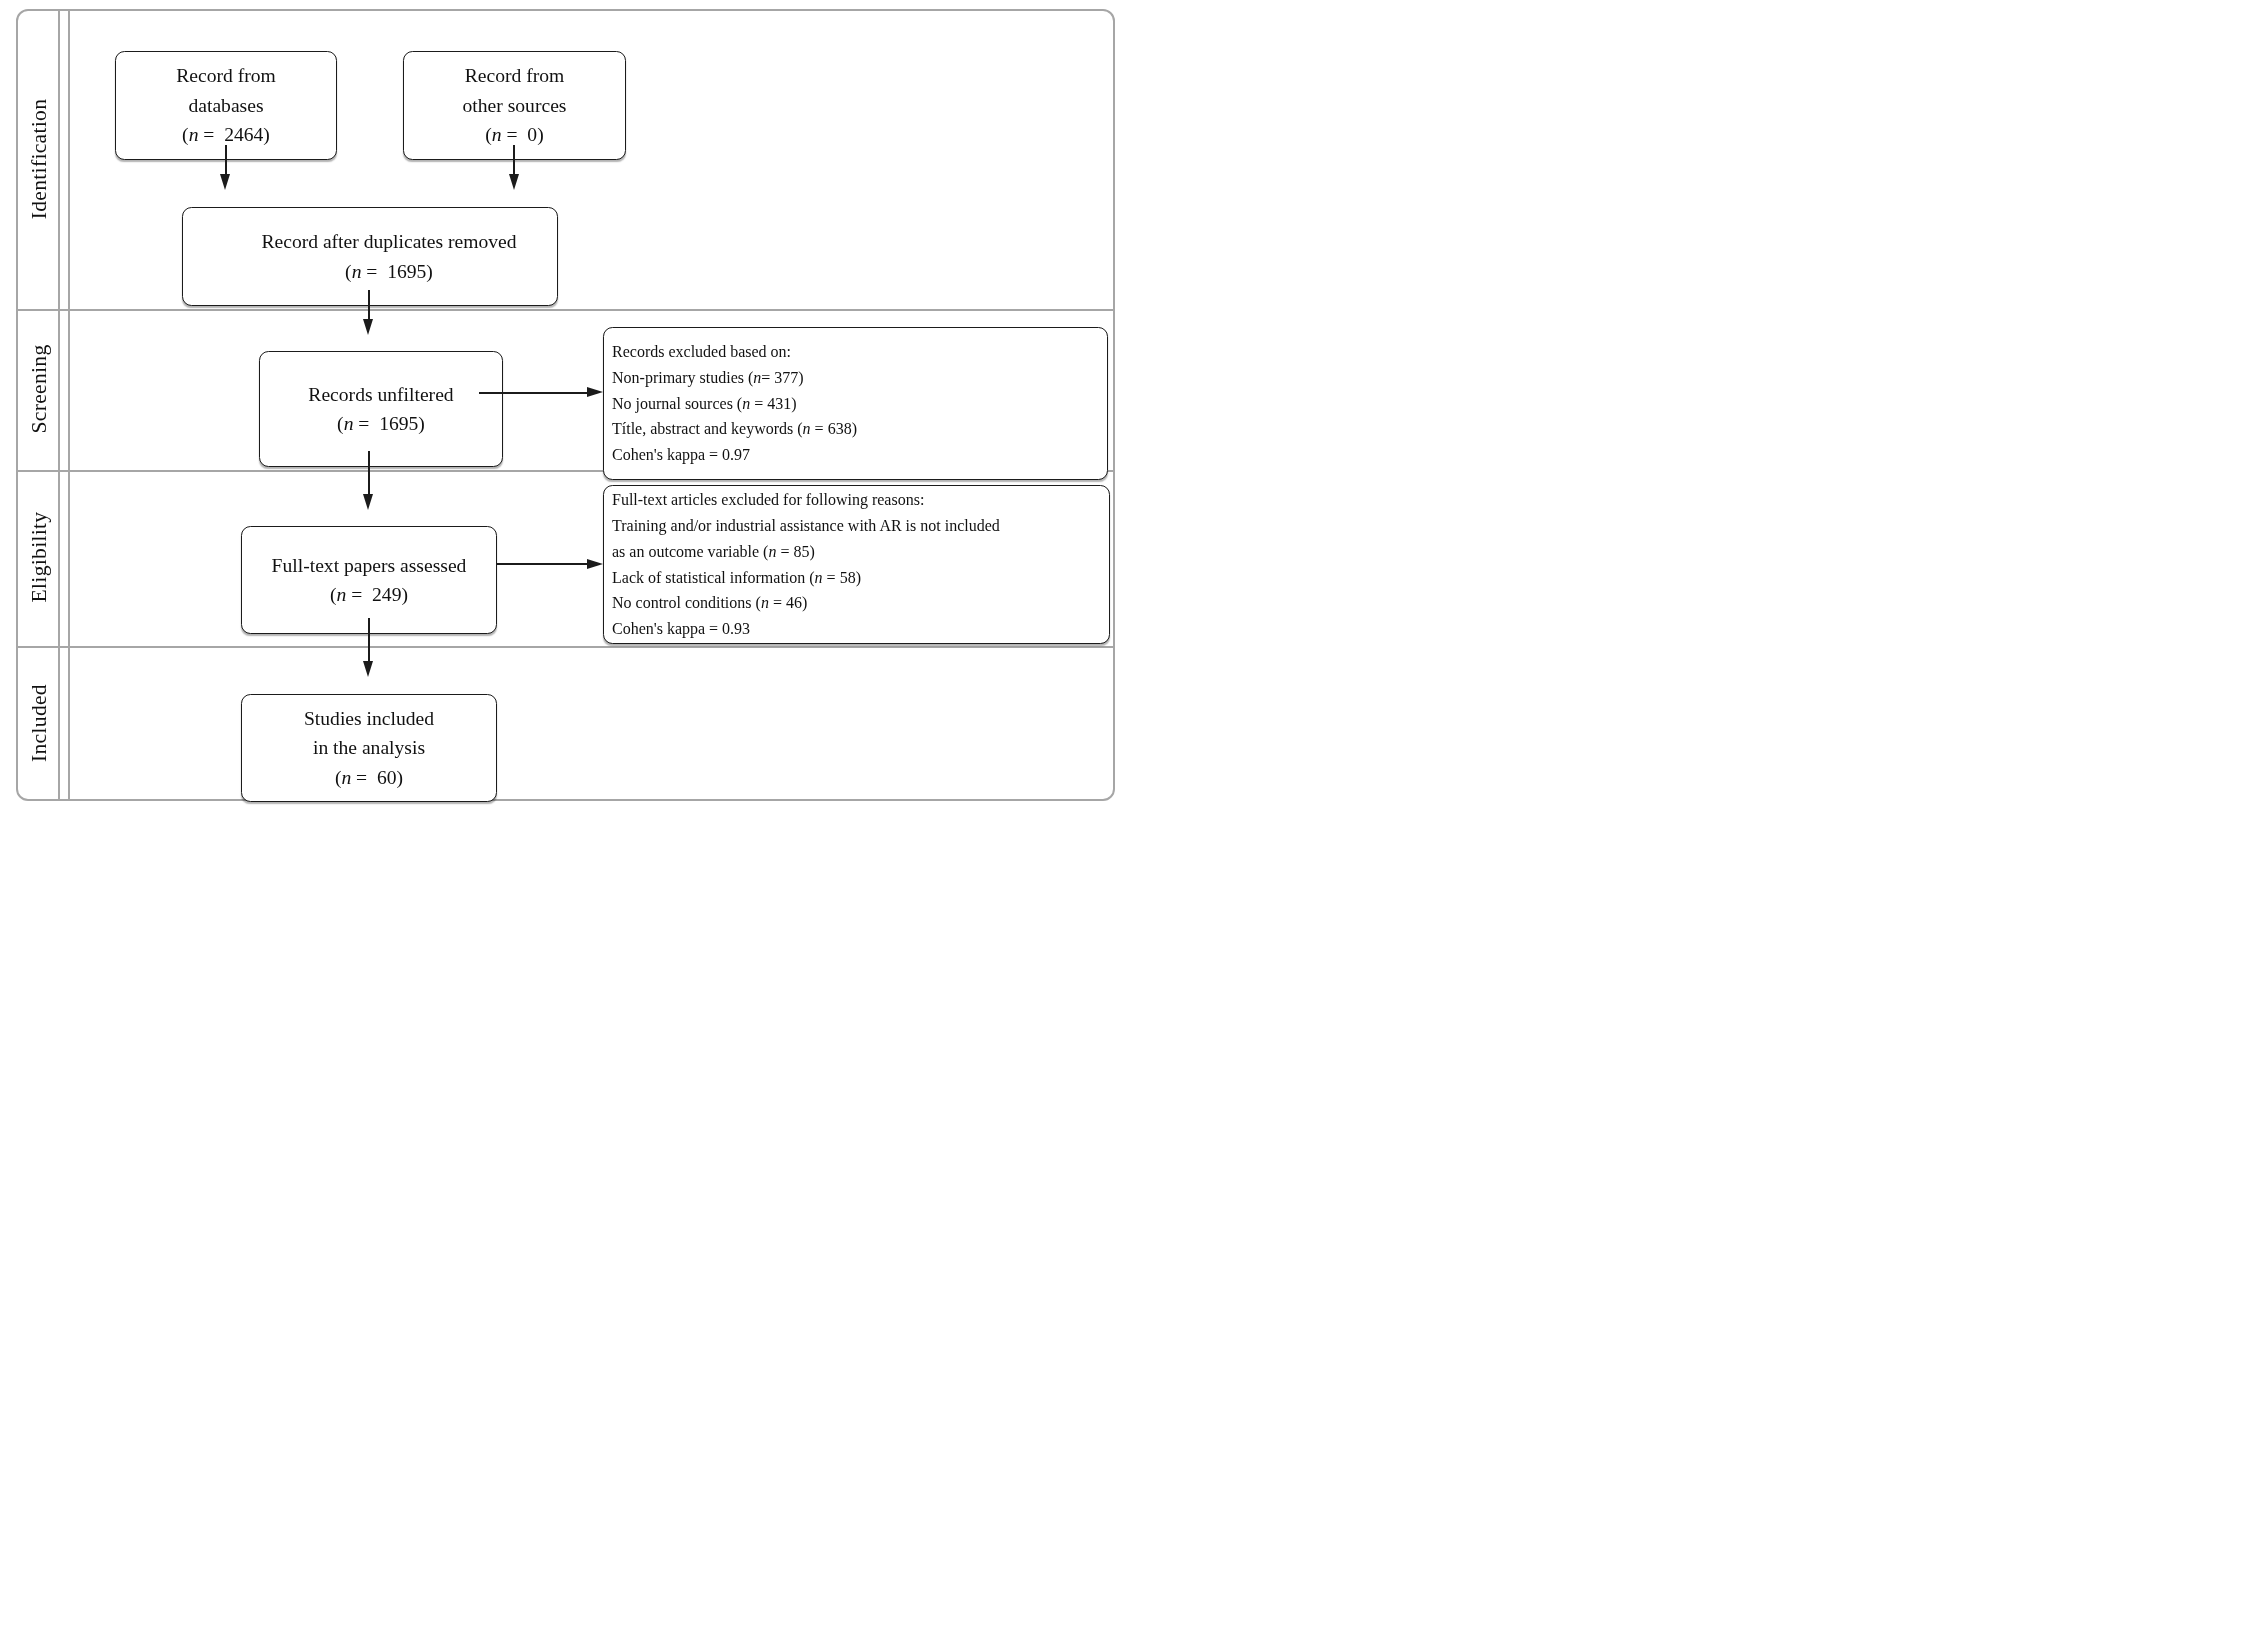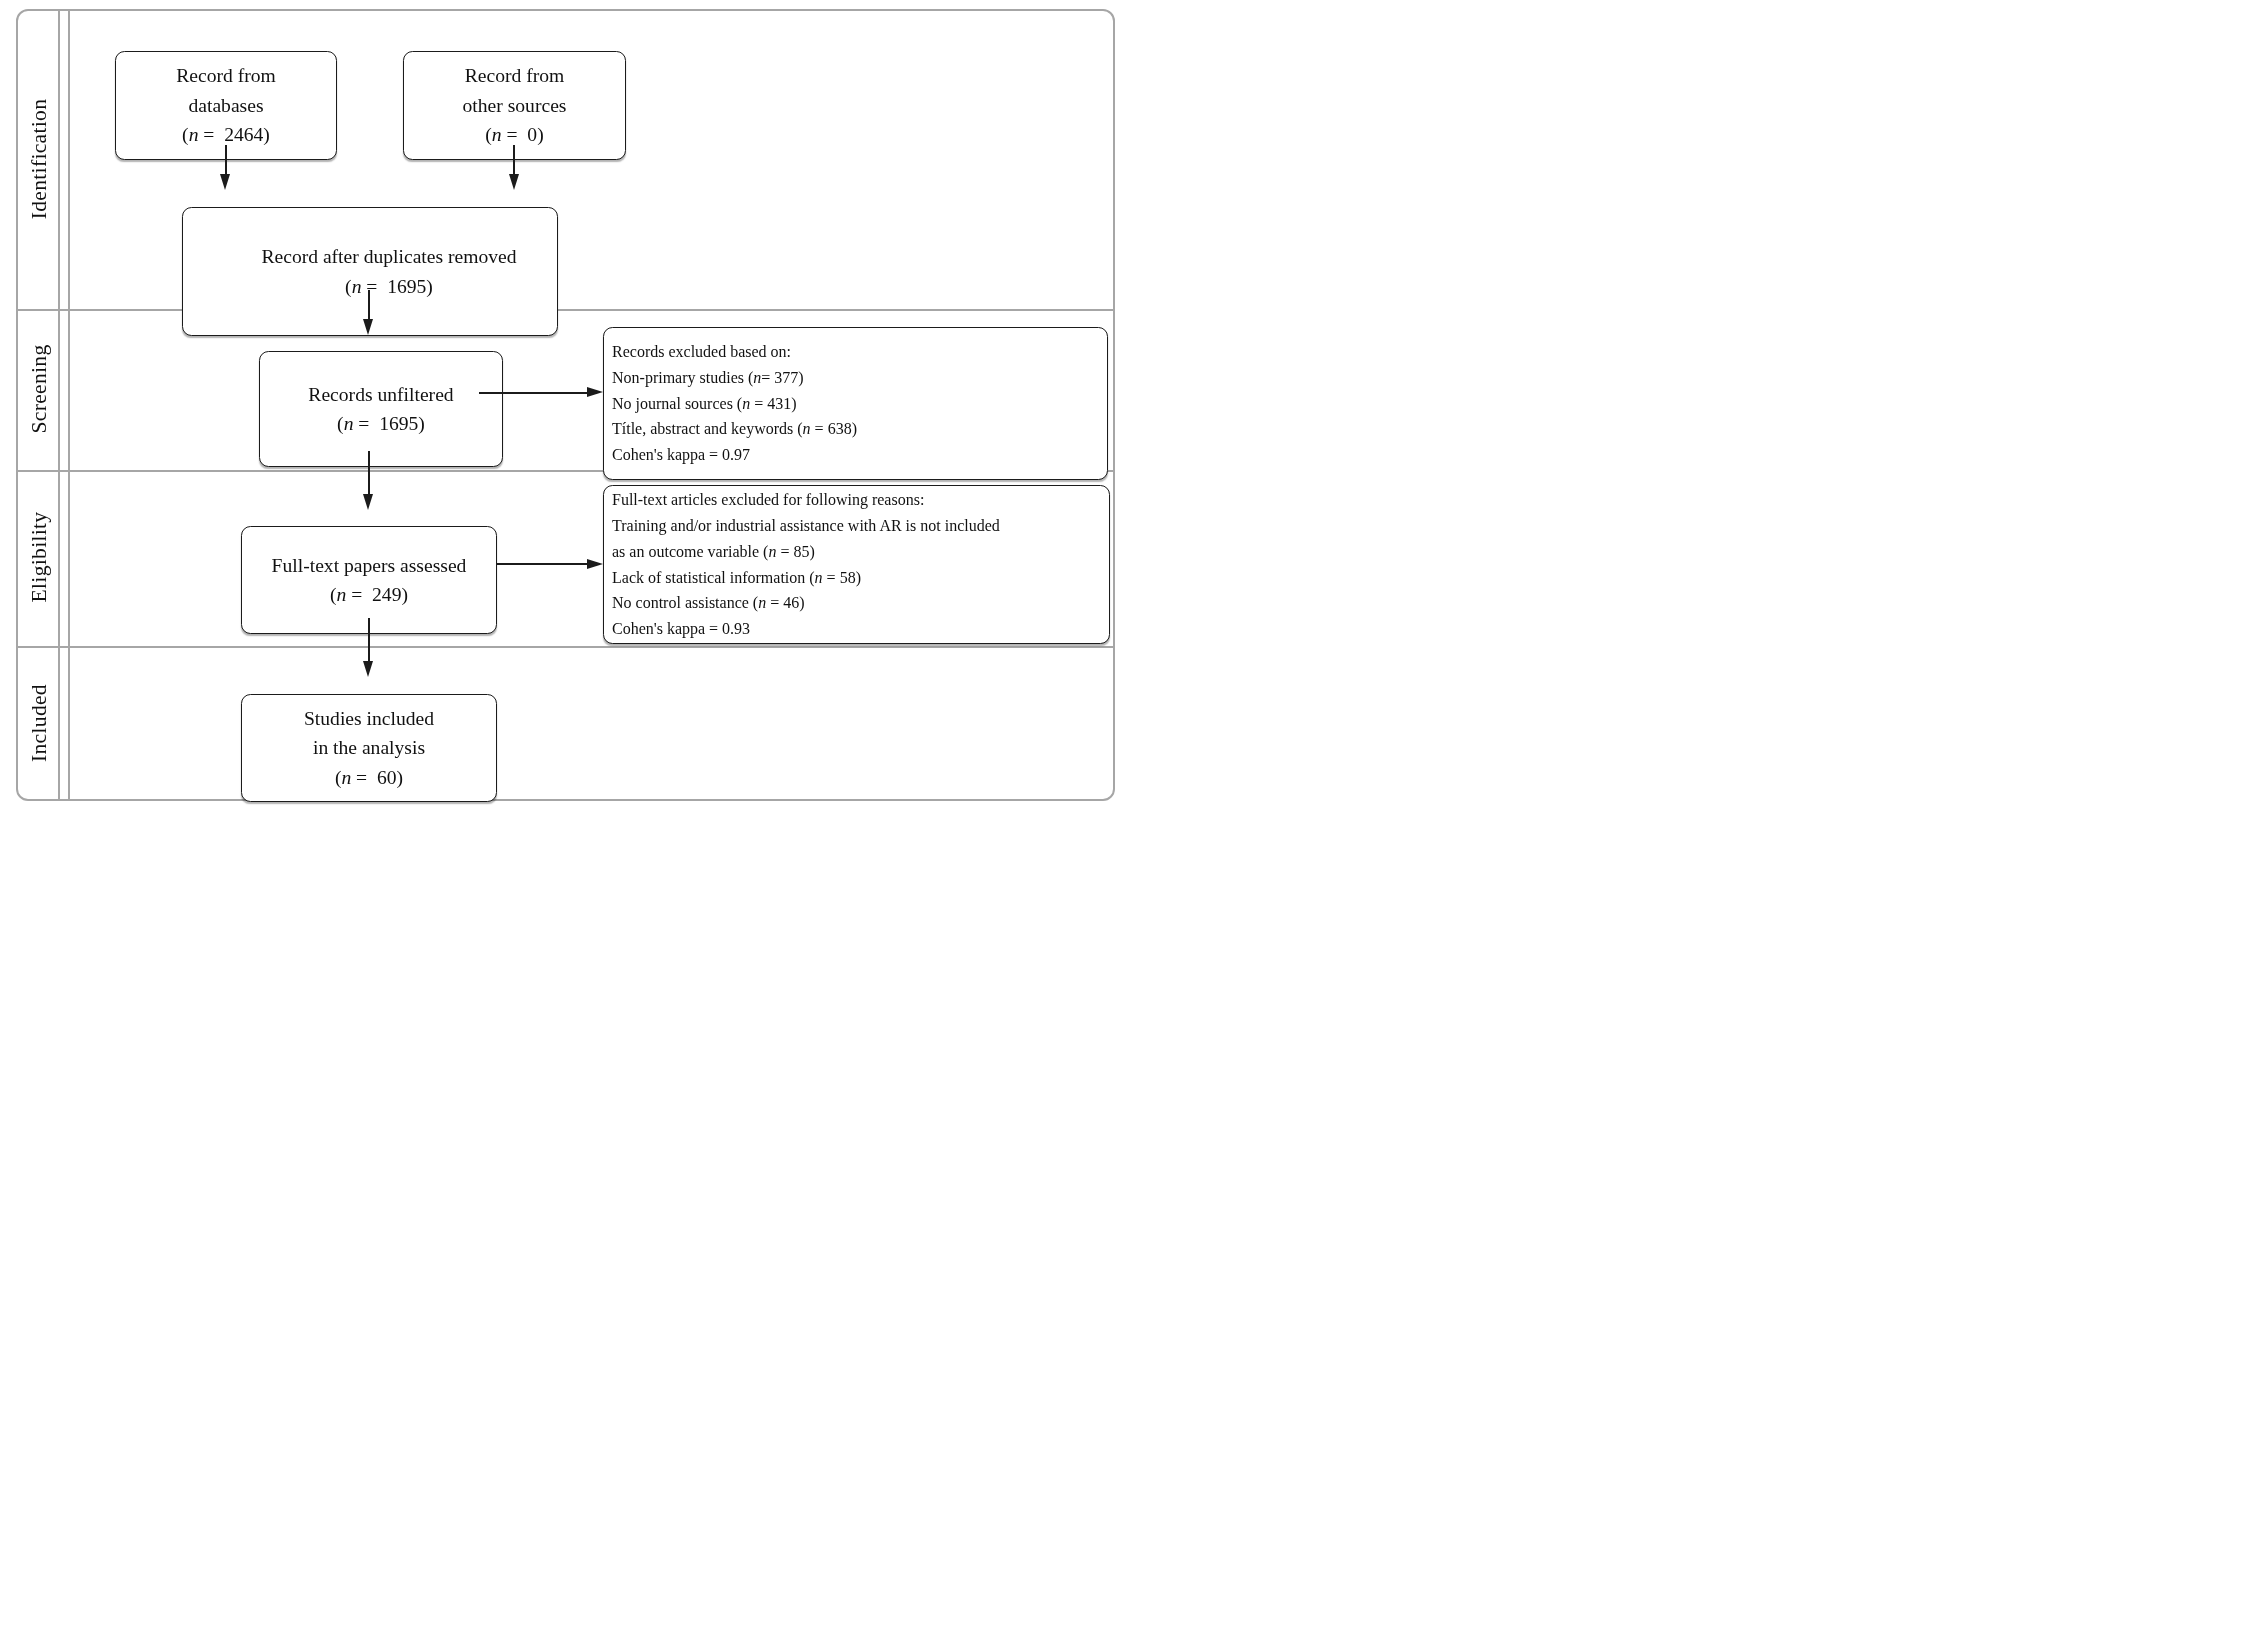--- a/index.html
+++ b/index.html
@@ -88,21 +88,21 @@
   <div class="fbox" style="left:115px;top:35px;width:222px;height:109px;">
       <div class="line"><span>Record from</span></div>
       <div class="line"><span>databases</span></div>
       <div class="line"><span>(</span><em>n</em><span> = &nbsp;2464)</span></div>
     </div>
   <div class="fbox" style="left:403px;top:35px;width:223px;height:109px;">
       <div class="line"><span>Record from</span></div>
       <div class="line"><span>other sources</span></div>
       <div class="line"><span>(</span><em>n</em><span> = &nbsp;0)</span></div>
     </div>
-  <div class="fbox" style="left:182px;top:191px;width:376px;height:129px;padding-left:38px;">
+  <div class="fbox" style="left:182px;top:191px;width:376px;height:99px;padding-left:38px;">
       <div class="line"><span>Record after duplicates removed</span></div>
       <div class="line"><span>(</span><em>n</em><span> = &nbsp;1695)</span></div>
     </div>
   <div class="fbox" style="left:259px;top:335px;width:244px;height:116px;">
       <div class="line"><span>Records unfiltered</span></div>
       <div class="line"><span>(</span><em>n</em><span> = &nbsp;1695)</span></div>
     </div>
   <div class="xbox" style="left:603px;top:327px;width:505px;height:153px;">
       <div class="line"><span>Records excluded based on:</span></div>
       <div class="line"><span>Non-primary studies (</span><em>n</em><span>= 377)</span></div>
@@ -112,21 +112,21 @@
     </div>
   <div class="fbox" style="left:241px;top:510px;width:256px;height:108px;">
       <div class="line"><span>Full-text papers assessed</span></div>
       <div class="line"><span>(</span><em>n</em><span> = &nbsp;249)</span></div>
     </div>
   <div class="xbox" style="left:603px;top:485px;width:507px;height:159px;text-align:right;">
       <div class="line"><span>Full-text articles excluded for following reasons:</span></div>
       <div class="line"><span>Training and/or industrial assistance with AR is not included</span></div>
       <div class="line"><span>as an outcome variable (</span><em>n</em><span> = 85)</span></div>
       <div class="line"><span>Lack of statistical information (</span><em>n</em><span> = 58)</span></div>
-      <div class="line"><span>No control assistance (</span><em>n</em><span> = 46)</span></div>
+      <div class="line"><span>No control conditions (</span><em>n</em><span> = 46)</span></div>
       <div class="line"><span>Cohen's kappa = 0.93</span></div>
     </div>
   <div class="fbox" style="left:241px;top:678px;width:256px;height:108px;">
       <div class="line"><span>Studies included</span></div>
       <div class="line"><span>in the analysis</span></div>
       <div class="line"><span>(</span><em>n</em><span> = &nbsp;60)</span></div>
     </div>
 
   <div>
     <div class="shaft-v" style="left:225px;top:145px;height:30px;"></div>

